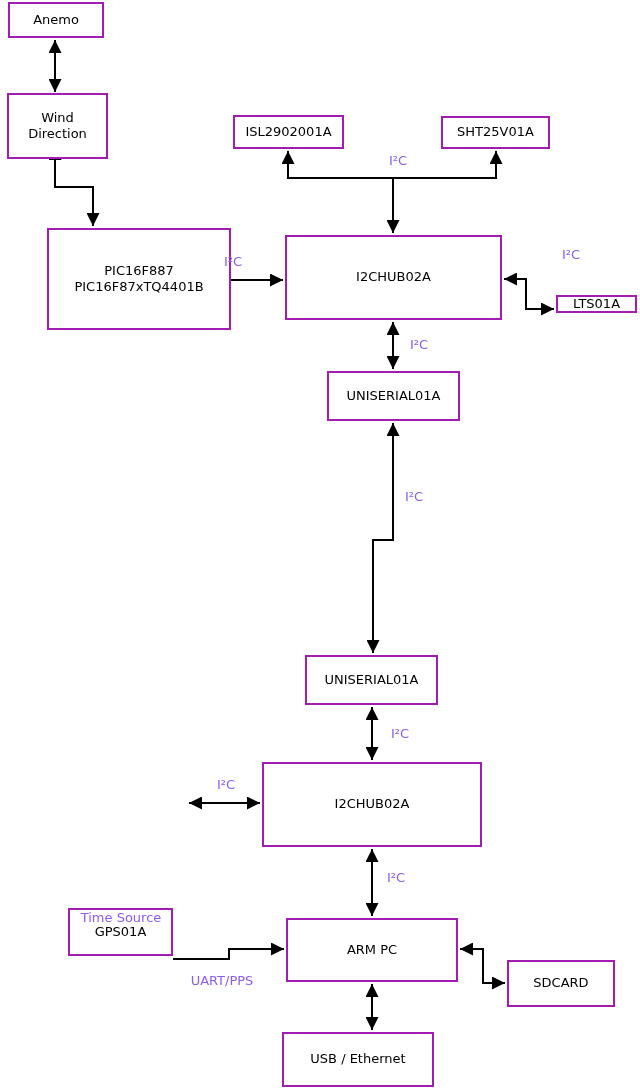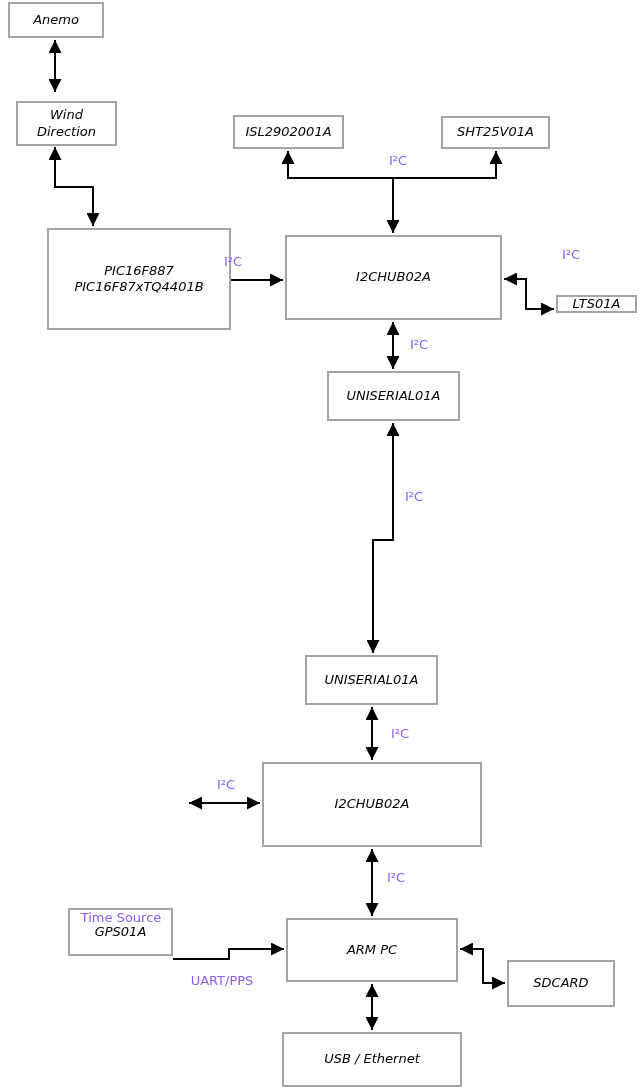--- a/index.html
+++ b/index.html
@@ -17,30 +17,29 @@
   }
   #wires {
     position: absolute;
     left: 0;
     top: 0;
   }
   .node {
     position: absolute;
     box-sizing: border-box;
     background: #ffffff;
-    border: 2px solid #a3a3a3;
+    border: 2px solid #a21caf;
     color: #000000;
     display: flex;
     align-items: center;
     justify-content: center;
     text-align: center;
     font-size: 13px;
     line-height: 1.25;
     white-space: pre-line;
-    font-style: italic;
   }
   .lbl {
     position: absolute;
     transform: translate(-50%, -50%);
     color: #8b5cf6;
     font-size: 13px;
     white-space: nowrap;
   }
 </style>
 </head>
@@ -67,21 +66,21 @@
       <path d="M 189 803 H 260" marker-start="url(#arrow)" marker-end="url(#arrow)"></path>
       <path d="M 372 849 V 916" marker-start="url(#arrow)" marker-end="url(#arrow)"></path>
       <path d="M 173 959 H 229 V 949 H 284" marker-end="url(#arrow)"></path>
       <path d="M 460 949 H 483 V 983 H 505" marker-start="url(#arrow)" marker-end="url(#arrow)"></path>
       <path d="M 372 984 V 1030" marker-start="url(#arrow)" marker-end="url(#arrow)"></path>
     </g>
   </svg>
 
   <div class="node" style="left:8px; top:2px; width:96px; height:36px;">Anemo</div>
 
-  <div class="node" style="left:16px; top:93px; width:101px; height:45px;margin-top:8px;">Wind
+  <div class="node" style="left:7px; top:93px; width:101px; height:66px;">Wind
 Direction</div>
 
   <div class="node" style="left:1px; top:228px; width:184px; height:102px;margin-left:46px;">PIC16F887
 PIC16F87xTQ4401B</div>
 
   <div class="node" style="left:233px; top:115px; width:111px; height:34px;">ISL2902001A</div>
 
   <div class="node" style="left:441px; top:116px; width:109px; height:33px;">SHT25V01A</div>
 
   <div class="node" style="left:285px; top:235px; width:217px; height:85px;">I2CHUB02A</div>
@@ -94,21 +93,21 @@
 
   <div class="node" style="left:262px; top:762px; width:220px; height:85px;">I2CHUB02A</div>
 
 
   <div class="node" style="left:68px; top:908px; width:105px; height:48px;">GPS01A</div>
 
   <div class="node" style="left:507px; top:960px; width:108px; height:47px;">SDCARD</div>
 
   <div class="node" style="left:286px; top:918px; width:172px; height:64px;">ARM PC</div>
 
-  <div class="node" style="left:282px; top:1032px; width:180px; height:55px;">USB / Ethernet</div>
+  <div class="node" style="left:282px; top:1032px; width:152px; height:55px;">USB / Ethernet</div>
 
   <div class="lbl" style="left:398px; top:160px;">I²C</div>
 
   <div class="lbl" style="left:233px; top:261px;">I²C</div>
 
   <div class="lbl" style="left:571px; top:254px;">I²C</div>
 
   <div class="lbl" style="left:419px; top:344px;">I²C</div>
 
   <div class="lbl" style="left:414px; top:496px;">I²C</div>

